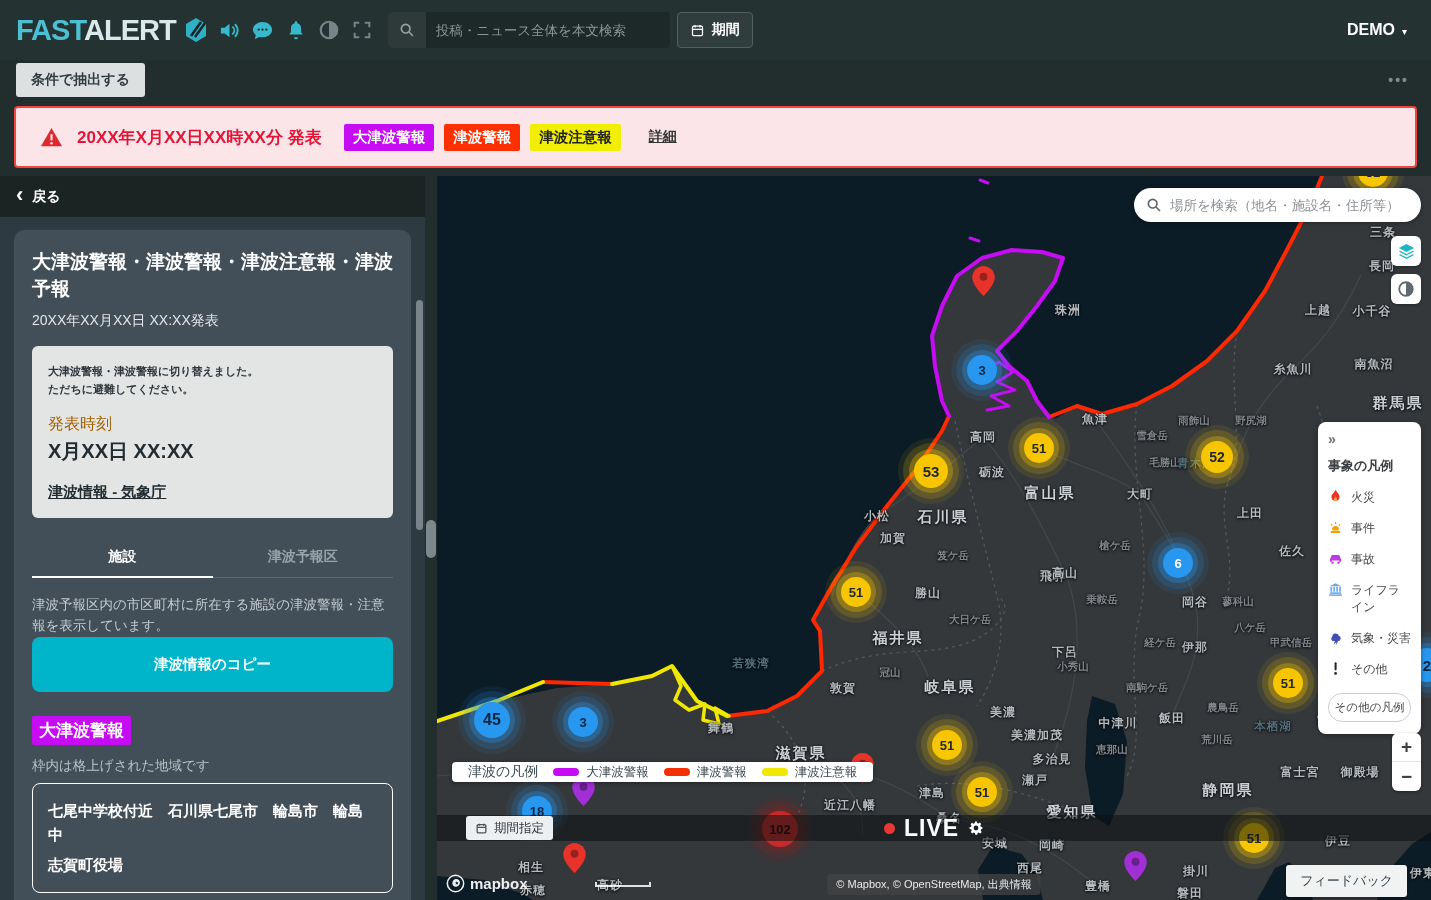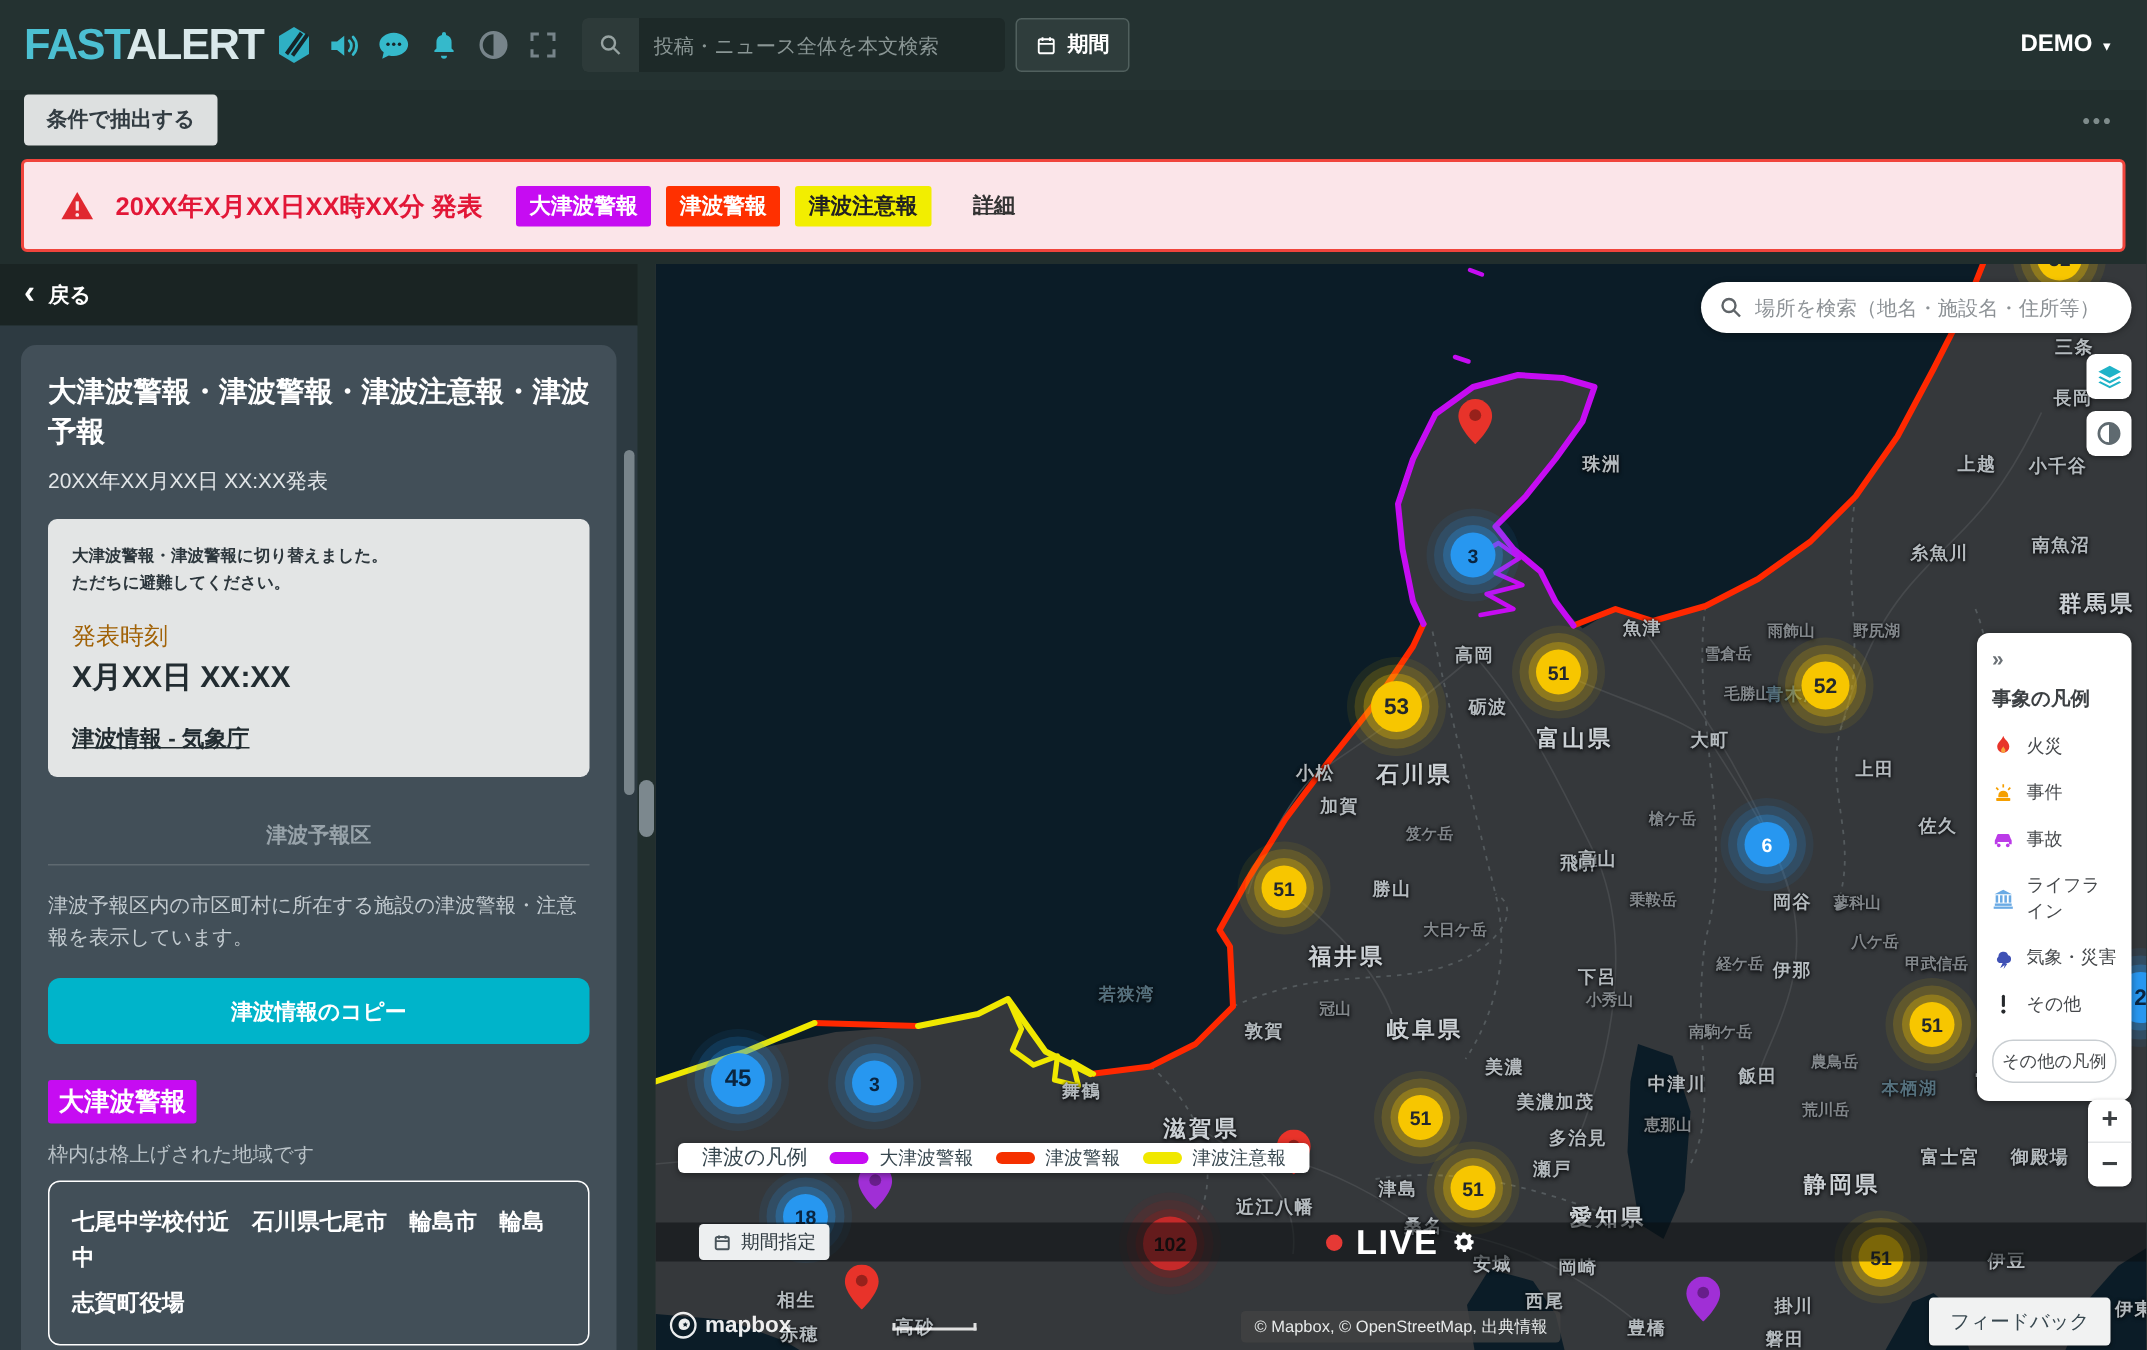--- a/index.html
+++ b/index.html
@@ -45,21 +45,21 @@
   .s-issued{color:#e2e6e8;font-size:14px;margin-top:10px}
   .notice{background:#e3e5e5;border-radius:6px;padding:16px;margin-top:16px}
   .notice-line{color:#2c363c;font-size:11px;font-weight:700;line-height:1.65}
   .notice-time-label{color:#a16207;font-size:16px;font-weight:400;margin-top:16px}
   .notice-time{color:#222c31;font-size:20px;font-weight:800;margin-top:3px}
   .notice-link{display:inline-block;color:#222c31;font-size:15px;font-weight:800;text-decoration:underline;margin-top:18px;cursor:pointer}
   .tabs{display:flex;margin-top:20px;border-bottom:1px solid rgba(255,255,255,.15)}
   .tab{flex:1;text-align:center;padding:10px 0;font-size:14px;font-weight:700;color:#98a3aa;cursor:pointer}
   .tab.active{color:#fff;border-bottom:2px solid #fff;margin-bottom:-1px}
   .s-desc{color:#c3cbd0;font-size:13.5px;line-height:1.55;margin-top:17px}
-  .copy-btn{margin-top:16px;height:44px;background:#00b4ca;border-radius:8px;color:#fff;font-size:14.5px;font-weight:700;display:flex;align-items:center;justify-content:center;cursor:pointer}
+  .copy-btn{height:55px;background:#00b4ca;border-radius:8px;color:#fff;font-size:14.5px;font-weight:700;display:flex;align-items:center;justify-content:center;cursor:pointer}
   .alert-section{margin-top:24px}
   .sec-badge{display:inline-block;color:#fff;font-size:17px;font-weight:800;padding:3px 7px;border-radius:2px}
   .sec-note{color:#b9c2c7;font-size:13.5px;margin-top:12px}
   .sec-box{border:1px solid #fff;border-radius:8px;padding:12px 15px;margin-top:8px}
   .sec-line{color:#fff;font-size:15px;font-weight:800;line-height:1.6;padding:3px 0}
   .scrollbar-thumb{position:absolute;right:2px;top:83px;width:7px;height:230px;background:#78848a;border-radius:4px;cursor:pointer}
   .gutter-handle{position:absolute;left:426px;top:344px;width:10px;height:38px;background:#7c888e;border-radius:5px;cursor:col-resize;z-index:9}
 
   
   .map{position:absolute;left:437px;top:0;width:994px;height:724px;background:#35383b;overflow:hidden}
@@ -74,21 +74,21 @@
 
   .map-search{position:absolute;top:12px;right:10px;width:287px;height:34px;background:#fff;border-radius:18px;box-shadow:0 1px 4px rgba(0,0,0,.35);display:flex;align-items:center;padding:0 12px;gap:8px;z-index:8}
   .map-search input{flex:1;border:none;outline:none;font-size:13.5px;color:#333;min-width:0}
   .map-search input::placeholder{color:#8d9296}
   .sq-btn{position:absolute;right:10px;width:30px;height:30px;background:#fff;border-radius:6px;box-shadow:0 1px 3px rgba(0,0,0,.35);display:flex;align-items:center;justify-content:center;z-index:8;cursor:pointer}
   .layers-btn{top:60px}.contrast-btn{top:98px}
 
   .evt-legend{position:absolute;top:246px;right:10px;width:103px;background:#fff;border-radius:8px;box-shadow:0 1px 5px rgba(0,0,0,.4);padding:9px 10px 12px;z-index:8}
   .evt-collapse{color:#6b7176;font-size:14px;font-weight:700;letter-spacing:1px;cursor:pointer}
   .evt-title{color:#3c4043;font-size:13px;font-weight:600;margin-top:10px}
-  .evt-item{display:flex;align-items:center;gap:8px;margin-top:14px}
+  .evt-item{display:flex;align-items:flex-start;gap:8px;margin-top:14px}
   .evt-item .lbl{font-size:12px;color:#46494c}
   .evt-more{margin-top:15px;border:1px solid #c9ced2;border-radius:14px;text-align:center;padding:6px 2px;font-size:11.5px;color:#46494c;cursor:pointer;background:#fff}
 
   .zoomctl{position:absolute;right:10px;top:557px;width:29px;background:#fff;border-radius:6px;box-shadow:0 1px 3px rgba(0,0,0,.4);z-index:8;overflow:hidden}
   .zoomctl .zbtn{height:29px;display:flex;align-items:center;justify-content:center;font-size:19px;font-weight:700;color:#3c4043;cursor:pointer}
   .zoomctl .zbtn:first-child{border-bottom:1px solid #e3e5e7}
 
   .tsu-legend{position:absolute;left:15px;top:586px;height:20px;background:#fff;border-radius:4px;box-shadow:0 1px 4px rgba(0,0,0,.4);display:flex;align-items:center;padding:0 16px;gap:15px;z-index:7}
   .tsu-title{font-size:14px;color:#37474f}
   .tsu-item{display:flex;align-items:center;gap:7px}
@@ -217,20 +217,21 @@
         <div class="notice">
           <div>
               <div class="notice-line">大津波警報・津波警報に切り替えました。</div>
               <div class="notice-line">ただちに避難してください。</div>
             </div>
           <div class="notice-time-label">発表時刻</div>
           <div class="notice-time">X月XX日 XX:XX</div>
           <span class="notice-link">津波情報 - 気象庁</span>
         </div>
         <div class="tabs">
+            <div class="tab active">施設</div>
             <div class="tab">津波予報区</div>
           </div>
         <div class="s-desc">津波予報区内の市区町村に所在する施設の津波警報・注意報を表示しています。</div>
         <div class="copy-btn">津波情報のコピー</div>
         <div>
             <div class="alert-section"><div class="sec-badge" style="background: rgb(198, 12, 242);">大津波警報</div><div class="sec-note">枠内は格上げされた地域です</div><div class="sec-box">
                 <div class="sec-line">七尾中学校付近　石川県七尾市　輪島市　輪島中</div>
                 <div class="sec-line">志賀町役場</div>
               </div></div>
           </div>

